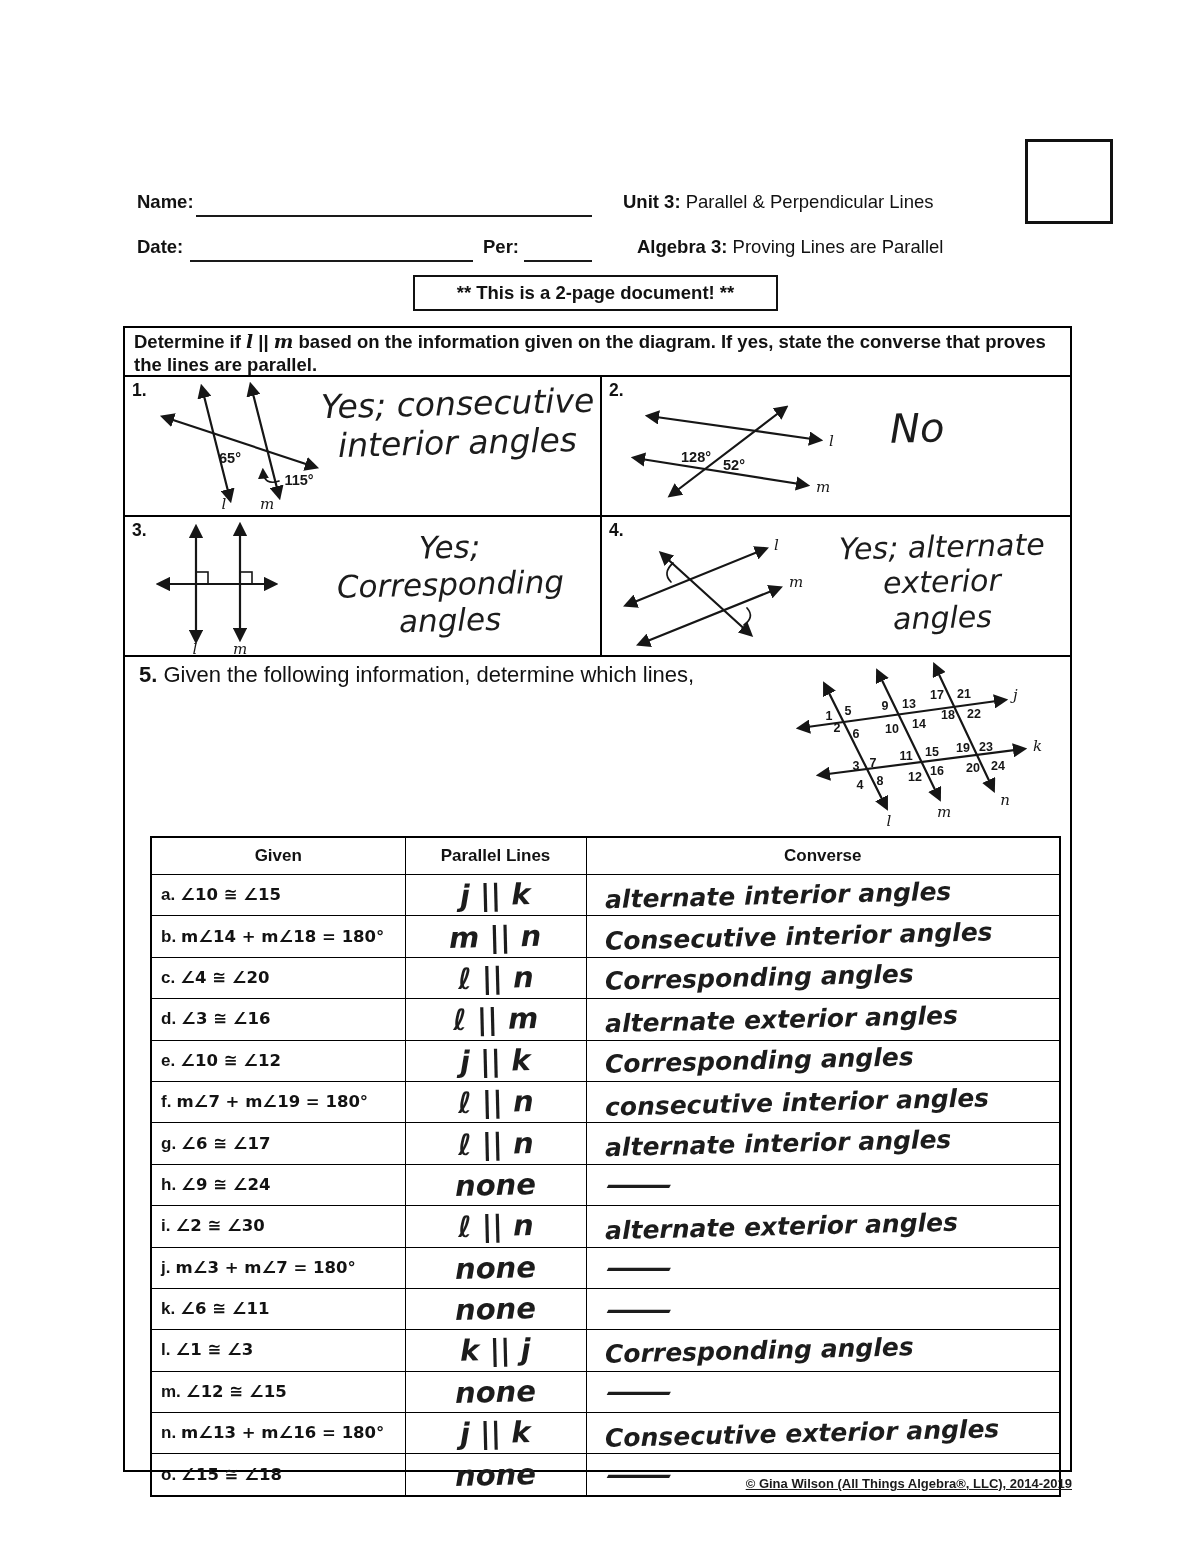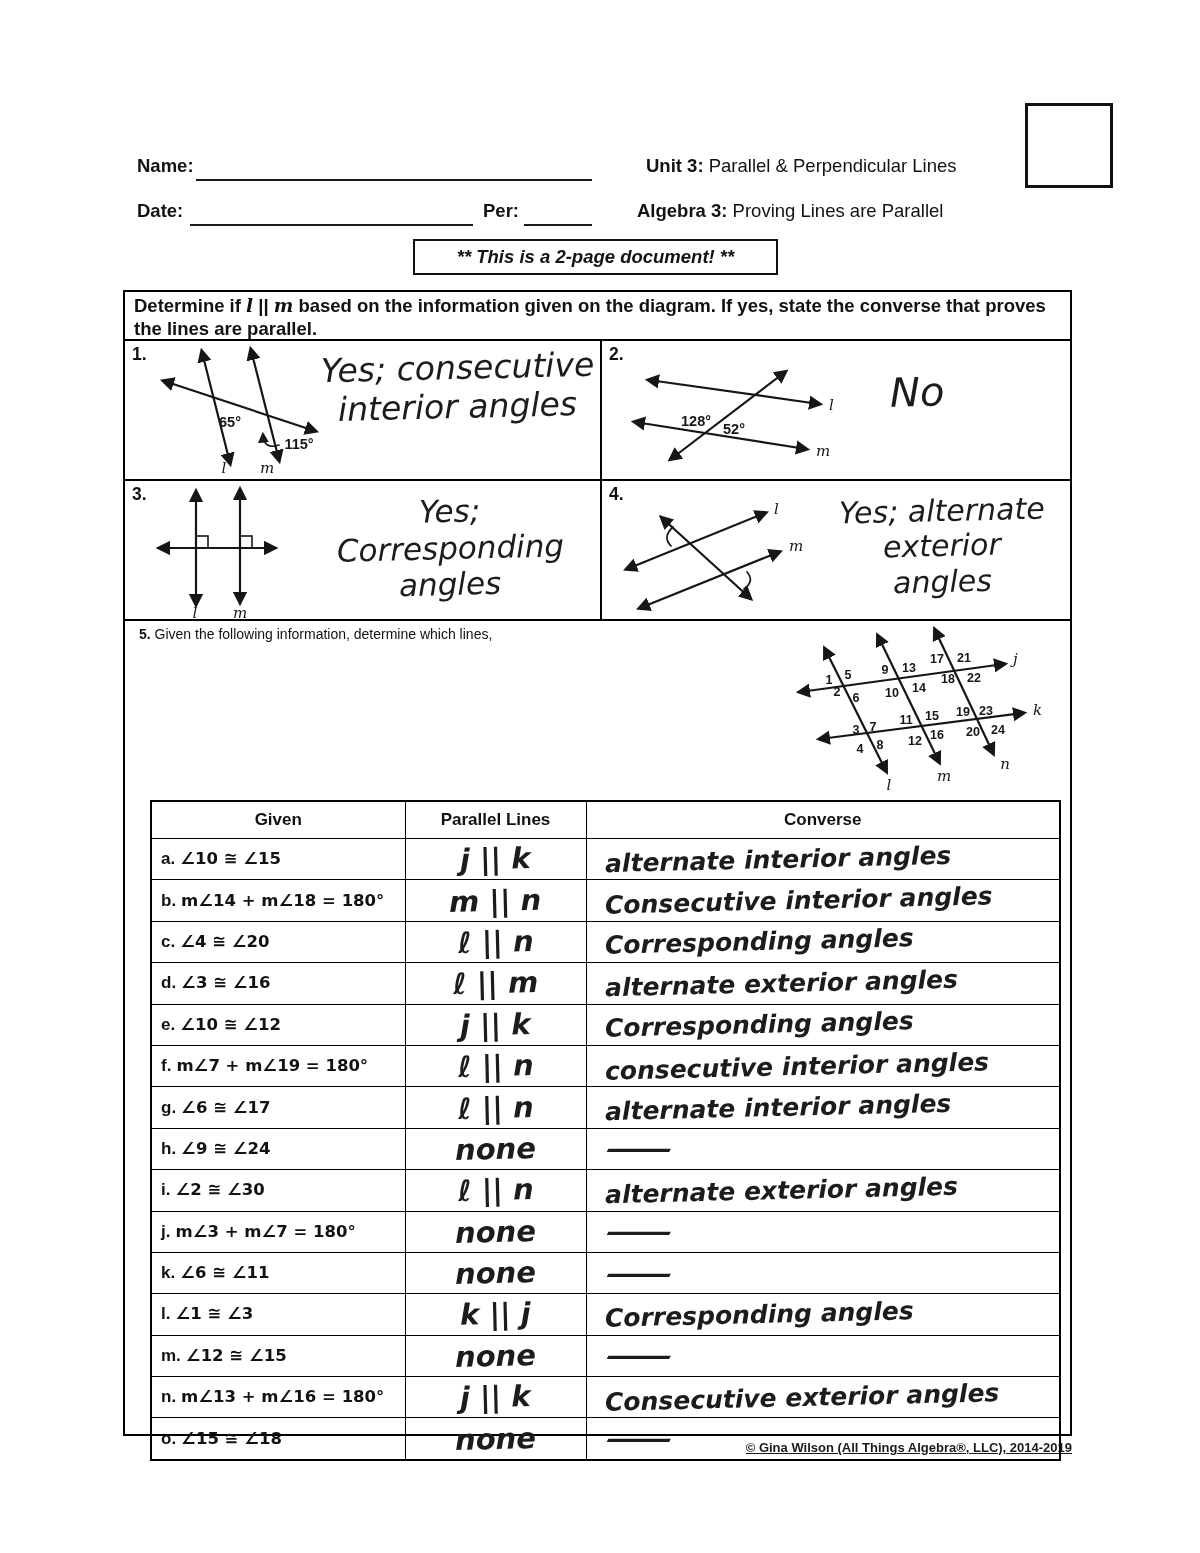--- a/index.html
+++ b/index.html
@@ -1,24 +1,24 @@
 <!DOCTYPE html>
 <html><head>
 <meta charset="utf-8">
 <style>
   html,body{margin:0;padding:0;background:#fff;}
   .page{position:relative;width:1200px;height:1553px;background:#fff;overflow:hidden;
         font-family:"Liberation Sans",sans-serif;color:#121212;}
-  .abs{position:absolute;}
+  .abs{position:absolute;margin-top:36px;}
   .b{font-weight:700;}
   .print{font-size:18.5px;}
   .fillline{border-bottom:2.2px solid #1a1a1a;height:0;}
   .gradebox{border:3px solid #111;}
   .notebox{border:2.5px solid #111;text-align:center;font-weight:700;font-size:18.5px;
-           line-height:32px;box-sizing:border-box;font-style:italic;}
+           line-height:32px;box-sizing:border-box;}
   .mainbox{border:2.5px solid #000;box-sizing:border-box;}
   .instr{position:absolute;left:0;right:0;top:0;height:49px;border-bottom:2px solid #000;
          box-sizing:border-box;padding:2px 9px;font-weight:700;font-size:18.5px;line-height:1.26;}
   .instr i{font-family:"DejaVu Serif",serif;}
   .cell{position:absolute;box-sizing:border-box;}
   .c1{left:0;top:49px;width:477px;height:140px;border-right:2px solid #000;border-bottom:2px solid #000;}
   .c2{left:477px;top:49px;right:0;height:140px;border-bottom:2px solid #000;}
   .c3{left:0;top:189px;width:477px;height:140px;border-right:2px solid #000;border-bottom:2px solid #000;}
   .c4{left:477px;top:189px;right:0;height:140px;border-bottom:2px solid #000;}
   .pnum{position:absolute;left:7px;top:3px;font-weight:700;font-size:17.5px;}
@@ -27,21 +27,21 @@
   .diagram path.thin{stroke-width:1.7;}
   .diagram rect{stroke:#161616;stroke-width:1.6;fill:none;}
   .diagram text{fill:#161616;}
   .ang{font-family:"Liberation Sans",sans-serif;font-weight:600;font-size:14.5px;text-anchor:middle;}
   .num{font-family:"Liberation Sans",sans-serif;font-weight:600;font-size:12.5px;text-anchor:middle;}
   .lbl{font-family:"DejaVu Serif",serif;font-style:italic;font-size:15px;text-anchor:middle;}
   .lbl2{font-family:"DejaVu Serif",serif;font-style:italic;font-size:15px;text-anchor:start;}
   .hw{font-family:"DejaVu Sans",sans-serif;font-style:italic;color:#1c1c1c;display:inline-block;
       transform:rotate(-1.4deg);}
   .answer{position:absolute;text-align:center;line-height:1.18;}
-  .p5text{position:absolute;font-size:14px;}
+  .p5text{position:absolute;font-size:22px;}
   .tbl{position:absolute;border-collapse:collapse;table-layout:fixed;border:2.4px solid #000;}
   .tbl th{border:1.8px solid #000;height:34px;font-size:17px;font-weight:700;}
   .tbl td{border:1.8px solid #000;height:38.4px;vertical-align:middle;font-weight:bold;}
   td.given{font-family:"DejaVu Sans",sans-serif;font-size:16.5px;padding-left:9px;white-space:nowrap;}
   td.given b{font-family:"Liberation Sans",sans-serif;font-size:17px;padding-right:5px;}
   td.par{text-align:center;}
   td.par .hw{font-size:29px;}
   td.conv{padding-left:18px;}
   td.conv .hw{font-size:25px;}
   .dash{transform:scaleX(2.8) translateX(8px);}
@@ -55,21 +55,21 @@
   <svg width="0" height="0" style="position:absolute" aria-hidden="true">
     <defs>
       <marker id="arw" viewBox="0 0 10 10" refX="7" refY="5" markerWidth="6.5" markerHeight="6.5" orient="auto-start-reverse">
         <path d="M0,0 L10,5 L0,10 z" fill="#161616" stroke="none"></path>
       </marker>
     </defs>
   </svg>
 
   <span class="abs b print" style="left:137px;top:155px">Name:</span>
   <div class="abs fillline" style="left:196px;top:179px;width:396px"></div>
-  <span class="abs print" style="left:646px;top:155px"><b>Unit 3:</b><span> Parallel &amp; Perpendicular Lines</span></span>
+  <span class="abs print" style="left:623px;top:155px"><b>Unit 3:</b><span> Parallel &amp; Perpendicular Lines</span></span>
 
   <span class="abs b print" style="left:137px;top:200px">Date:</span>
   <div class="abs fillline" style="left:190px;top:224px;width:283px"></div>
   <span class="abs b print" style="left:483px;top:200px">Per:</span>
   <div class="abs fillline" style="left:524px;top:224px;width:68px"></div>
   <span class="abs print" style="left:637px;top:200px"><b>Algebra 3:</b><span> Proving Lines are Parallel</span></span>
 
   <div class="abs gradebox" style="left:1025px;top:103px;width:82px;height:79px"></div>
 
   <div class="abs notebox" style="left:413px;top:239px;width:365px;height:36px"><span>** This is a 2-page document! **</span></div>

